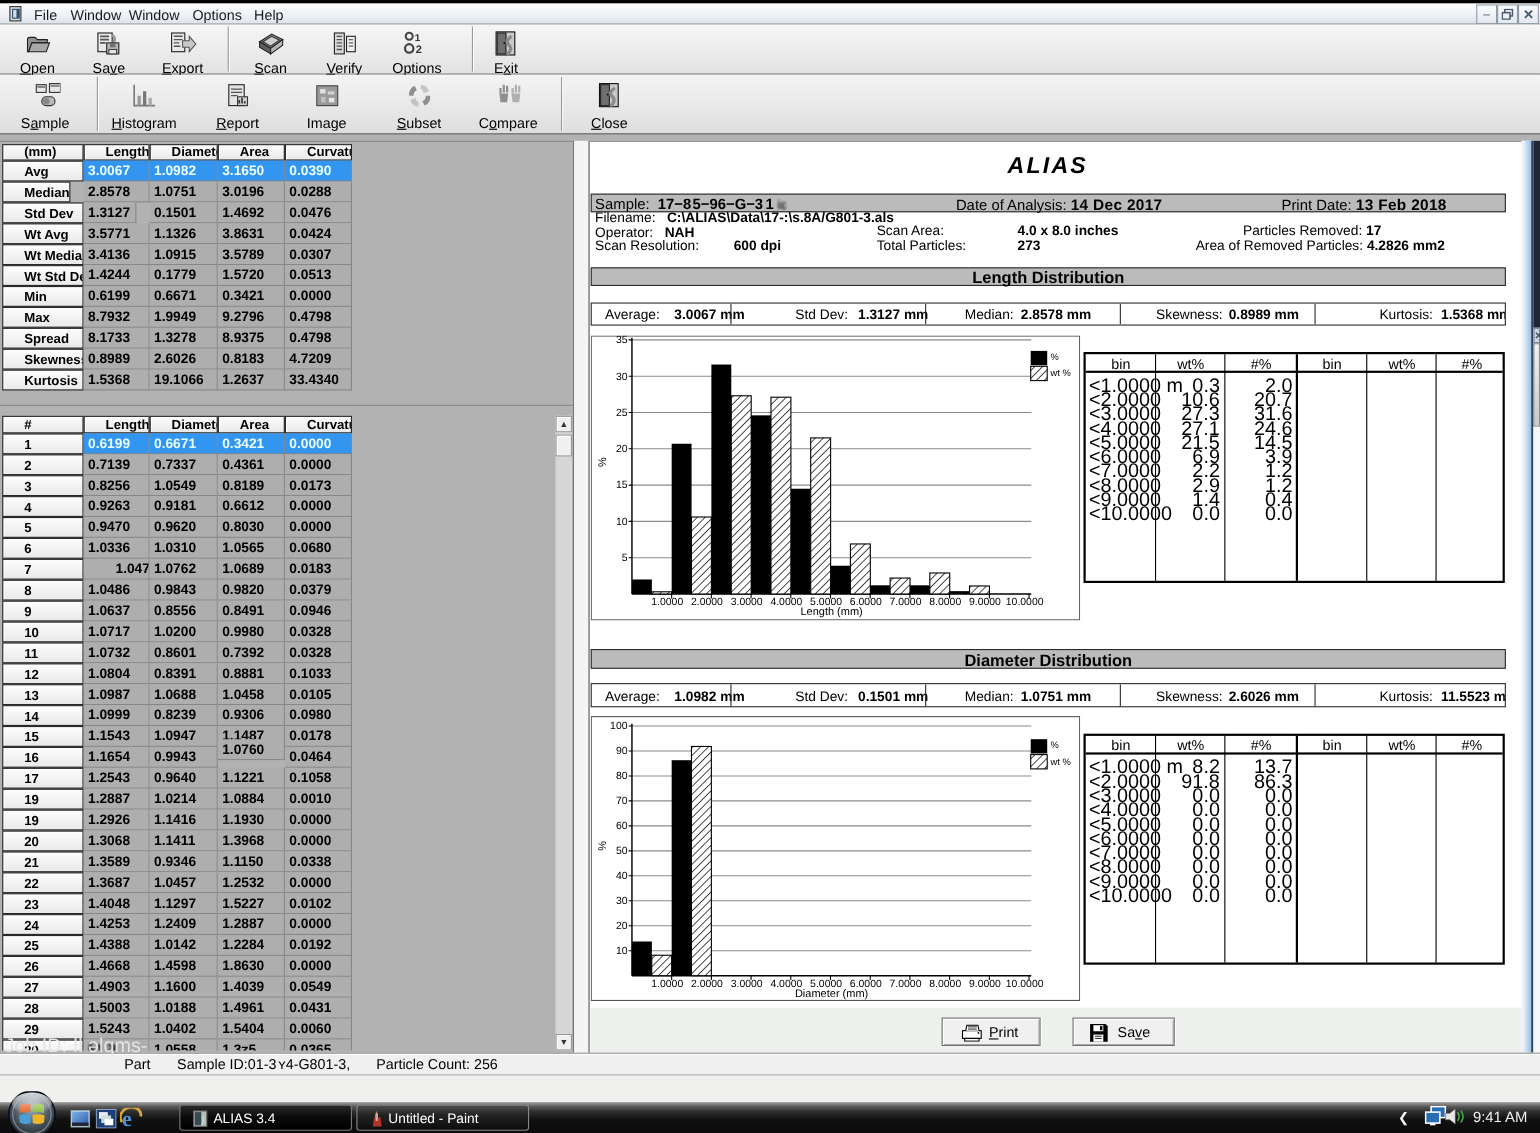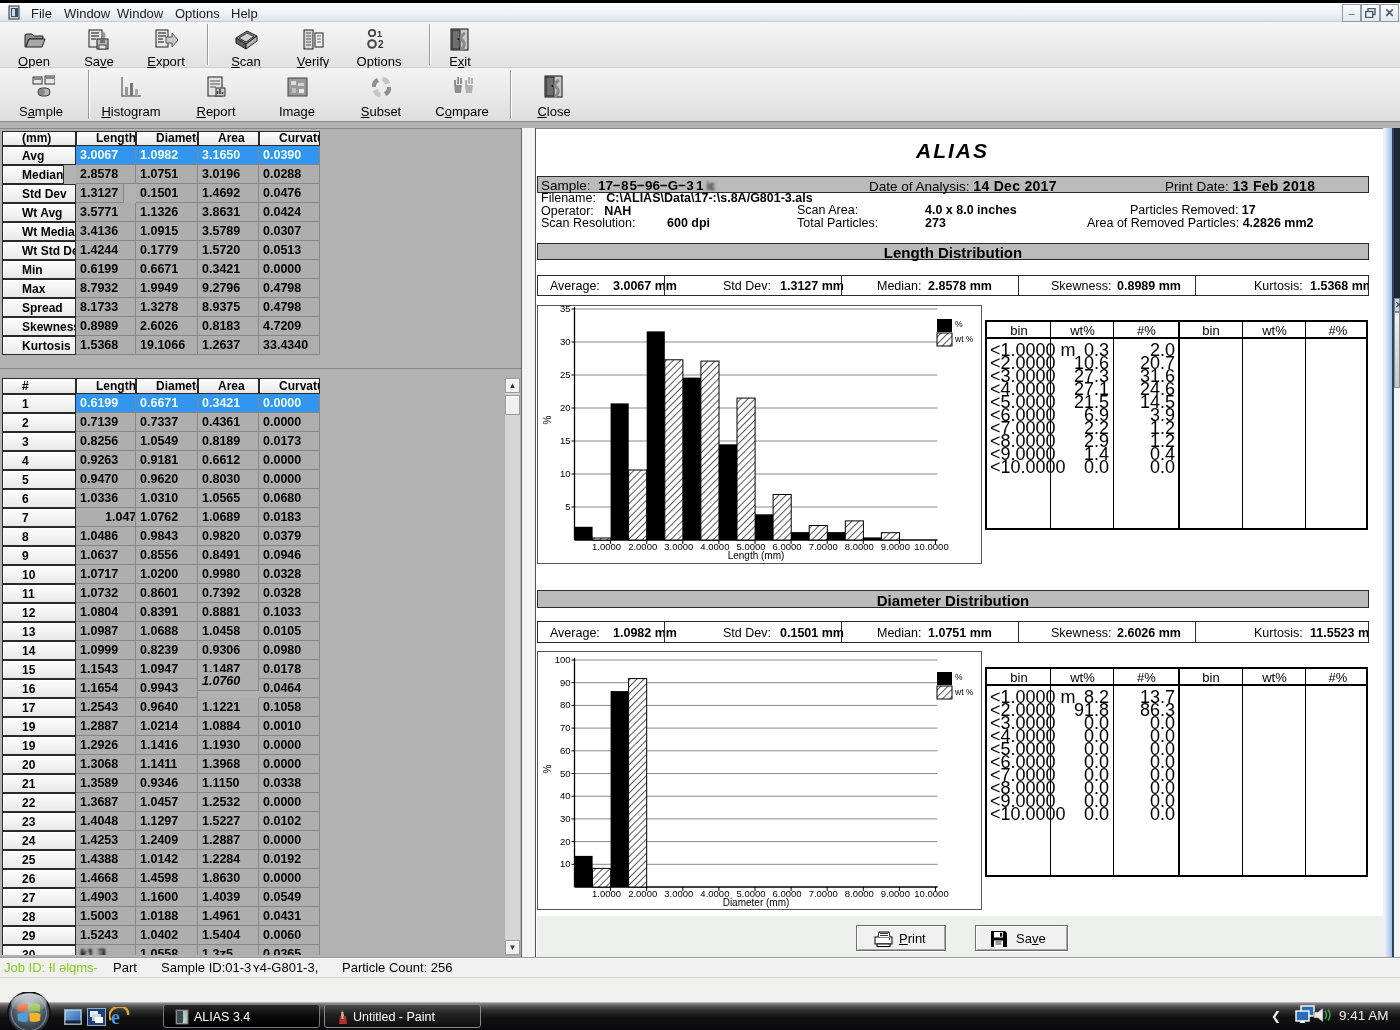--- a/index.html
+++ b/index.html
@@ -329,21 +329,21 @@
 <div class="gcell gdata" style="left:198px;top:641px;width:61px;height:19px;">0.9306</div>
 <div class="gcell gdata" style="left:259px;top:641px;width:61px;height:19px;">0.0980</div>
 <div class="gcell ghead" style="left:2px;top:660px;width:74px;height:19px;">15</div>
 <div class="gcell gdata" style="left:76px;top:660px;width:60px;height:19px;">1.1543</div>
 <div class="gcell gdata" style="left:136px;top:660px;width:62px;height:19px;">1.0947</div>
 <div class="gcell gdata" style="left:198px;top:660px;width:61px;height:19px;">1.1487</div>
 <div class="gcell gdata" style="left:259px;top:660px;width:61px;height:19px;">0.0178</div>
 <div class="gcell ghead" style="left:2px;top:679px;width:74px;height:19px;">16</div>
 <div class="gcell gdata" style="left:76px;top:679px;width:60px;height:19px;">1.1654</div>
 <div class="gcell gdata" style="left:136px;top:679px;width:62px;height:19px;">0.9943</div>
-<div class="gcell gdata" style="left:198px;top:672px;width:61px;height:19px;font-style:italic;">1.0760</div>
+<div class="gcell gdata" style="left:198px;top:672px;width:61px;height:19px;">1.0760</div>
 <div class="gcell gdata" style="left:259px;top:679px;width:61px;height:19px;">0.0464</div>
 <div class="gcell ghead" style="left:2px;top:698px;width:74px;height:19px;">17</div>
 <div class="gcell gdata" style="left:76px;top:698px;width:60px;height:19px;">1.2543</div>
 <div class="gcell gdata" style="left:136px;top:698px;width:62px;height:19px;">0.9640</div>
 <div class="gcell gdata" style="left:198px;top:698px;width:61px;height:19px;">1.1221</div>
 <div class="gcell gdata" style="left:259px;top:698px;width:61px;height:19px;">0.1058</div>
 <div class="gcell ghead" style="left:2px;top:717px;width:74px;height:19px;">19</div>
 <div class="gcell gdata" style="left:76px;top:717px;width:60px;height:19px;">1.2887</div>
 <div class="gcell gdata" style="left:136px;top:717px;width:62px;height:19px;">1.0214</div>
 <div class="gcell gdata" style="left:198px;top:717px;width:61px;height:19px;">1.0884</div>
@@ -725,21 +725,21 @@
 <svg class="abs" style="left:14px;top:4px" width="18" height="18">
       <path d="M1 1 h14 l2 2 v14 h-16 Z" fill="#000"></path>
       <rect x="4" y="2" width="9" height="5.5" fill="#fff"></rect>
       <rect x="10" y="2.8" width="2.2" height="3.8" fill="#000"></rect>
       <rect x="4" y="10.5" width="9" height="6.5" fill="#fff"></rect>
       <path d="M5.5 12 h6 M5.5 14 h6" stroke="#000" stroke-width="0.8"></path>
     </svg>
 <span class="abs" style="left:40px;top:5px">Sa<u>v</u>e</span>
   </div>
 <div class="abs" id="status"></div>
-<div class="abs" style="top:960px;left:4px;font-size:13px;color:#84cc16;">Job ID: <span class="blur1">Ɨl ǝlqmѕ-</span></div>
+<div class="abs" style="top:940px;left:4px;font-size:18px;color:#e5e5e5;">Job ID: <span class="blur1">Ɨl ǝlqmѕ-</span></div>
 <div class="abs" style="top:960px;left:113px;font-size:13px;color:#000;">Par<span class="blur1">t</span></div>
 <div class="abs" style="top:960px;left:161px;width:90px;overflow:hidden;white-space:nowrap;font-size:13px;color:#000;">Sample ID:<span class="blur1">01-3,</span></div>
 <div class="abs" style="top:960px;left:253px;font-size:13px;color:#000;"><span class="blur1">ʏ4</span>-G801-3,</div>
 <div class="abs" style="top:960px;left:342px;font-size:13px;color:#000;">Particle Count: 256</div>
 <div class="abs" id="strip2"></div>
 <div class="abs" id="taskbar"></div>
 <svg class="abs" style="left:6px;top:992px" width="46" height="38">
 <defs>
 <radialGradient id="orb" cx="50%" cy="35%" r="75%">
         <stop offset="0%" stop-color="#9fb0bc"></stop>

